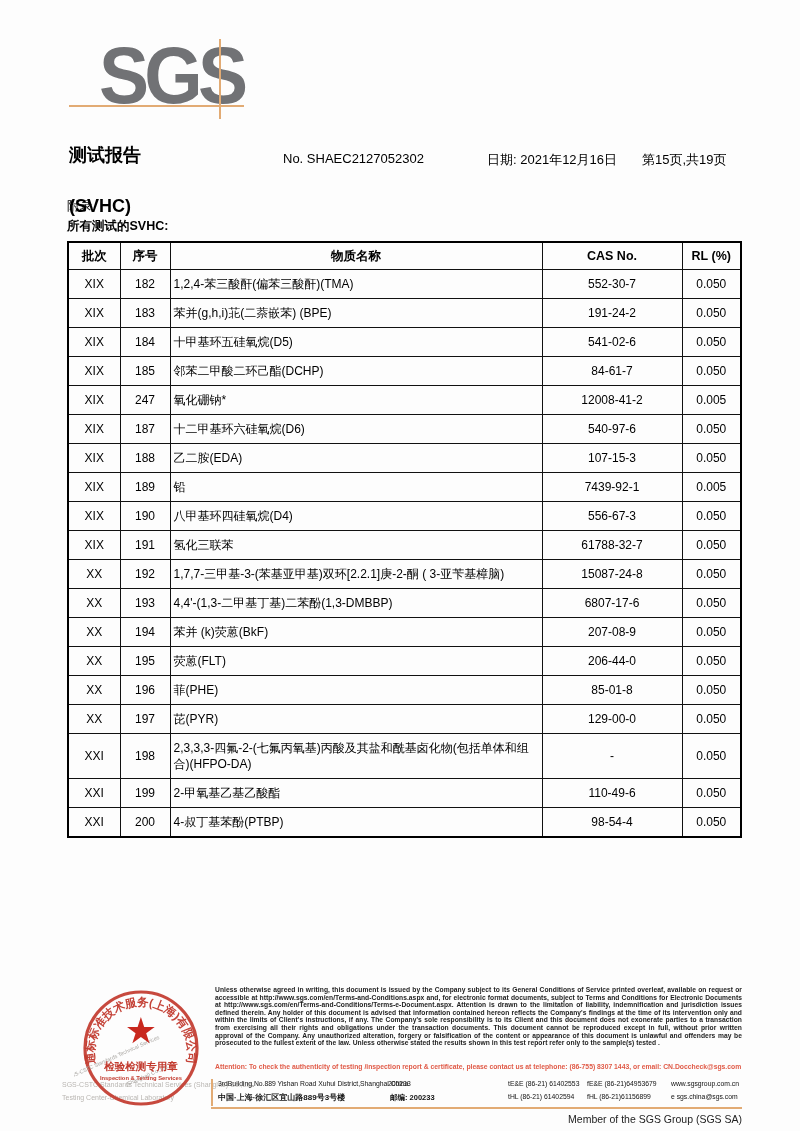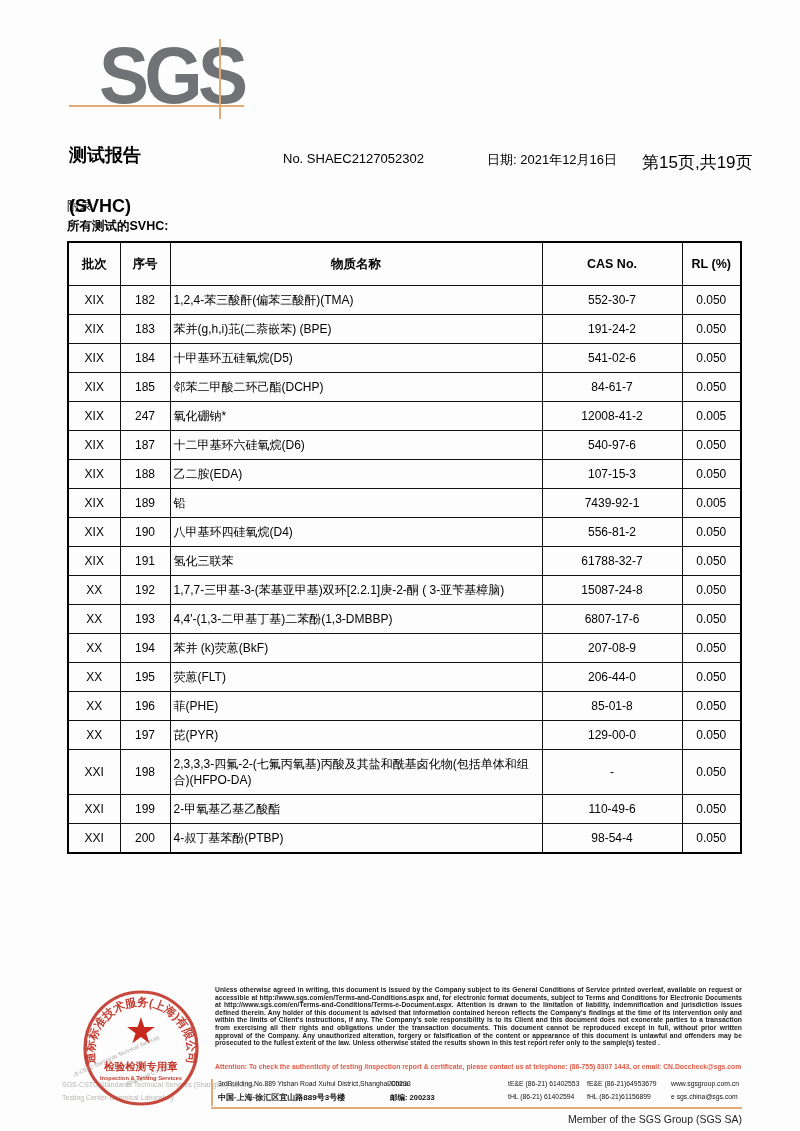--- a/index.html
+++ b/index.html
@@ -16,37 +16,37 @@
     color:#717275; letter-spacing:-5px;
     transform:scaleX(0.95); transform-origin:left top;
   }
   .logo-hline { position:absolute; left:69px; top:105px; width:175px; height:2px; background:#e2ab74; }
   .logo-vline { position:absolute; left:219px; top:39px; width:2px; height:80px; background:#e2ab74; }
   
   .report-title   { position:absolute; left:69px; top:143px; font-size:18px; font-weight:bold; }
   .report-subtitle{ position:absolute; left:69px; top:172px; font-size:18px; font-weight:bold;margin-top:24px; }
   .report-no      { position:absolute; left:283px; top:151px; font-size:13px; }
   .report-date    { position:absolute; left:487px; top:151px; font-size:13px; }
-  .report-pages   { position:absolute; left:642px; top:151px; font-size:17px; }
+  .report-pages   { position:absolute; left:642px; top:151px; font-size:13px; }
   .appendix-label { position:absolute; left:67px; top:198px; font-size:12.5px; font-weight:normal; }
   .list-label     { position:absolute; left:67px; top:218px; font-size:12.5px; font-weight:bold; }
   
   table.svhc {
     position:absolute; left:67px; top:241px; width:673px;
     border-collapse:collapse; table-layout:fixed;
     border:2px solid #000;
   }
   table.svhc th, table.svhc td {
     border:1.5px solid #111;
     font-size:12px; line-height:16px;
     padding:6px 3px;
     vertical-align:middle;
     word-break:break-word;
   }
-  table.svhc th { font-size:12.5px; font-weight:bold; text-align:center; padding:13px 2px; }
+  table.svhc th { font-size:12.5px; font-weight:bold; text-align:center; padding:5px 2px; }
   td.c-batch, td.c-no, td.c-cas, td.c-rl { text-align:center; }
   td.c-name { text-align:left; padding-left:5px; padding-right:6px; }
   
   .company-gray {
     position:absolute; left:62px; width:215px;
     font-size:7px; color:#b9b6b2; line-height:8px;
   }
   .cg1 { top:1081px; }
   .cg2 { top:1094px; }
   .stamp { position:absolute; left:74px; top:985px; width:140px; height:136px; z-index:3; }
@@ -165,21 +165,21 @@
           <td class="c-batch">XIX</td>
           <td class="c-no">189</td>
           <td class="c-name">铅</td>
           <td class="c-cas">7439-92-1</td>
           <td class="c-rl">0.005</td>
         </tr>
         <tr>
           <td class="c-batch">XIX</td>
           <td class="c-no">190</td>
           <td class="c-name">八甲基环四硅氧烷(D4)</td>
-          <td class="c-cas">556-81-2</td>
+          <td class="c-cas">556-67-3</td>
           <td class="c-rl">0.050</td>
         </tr>
         <tr>
           <td class="c-batch">XIX</td>
           <td class="c-no">191</td>
           <td class="c-name">氢化三联苯</td>
           <td class="c-cas">61788-32-7</td>
           <td class="c-rl">0.050</td>
         </tr>
         <tr>

